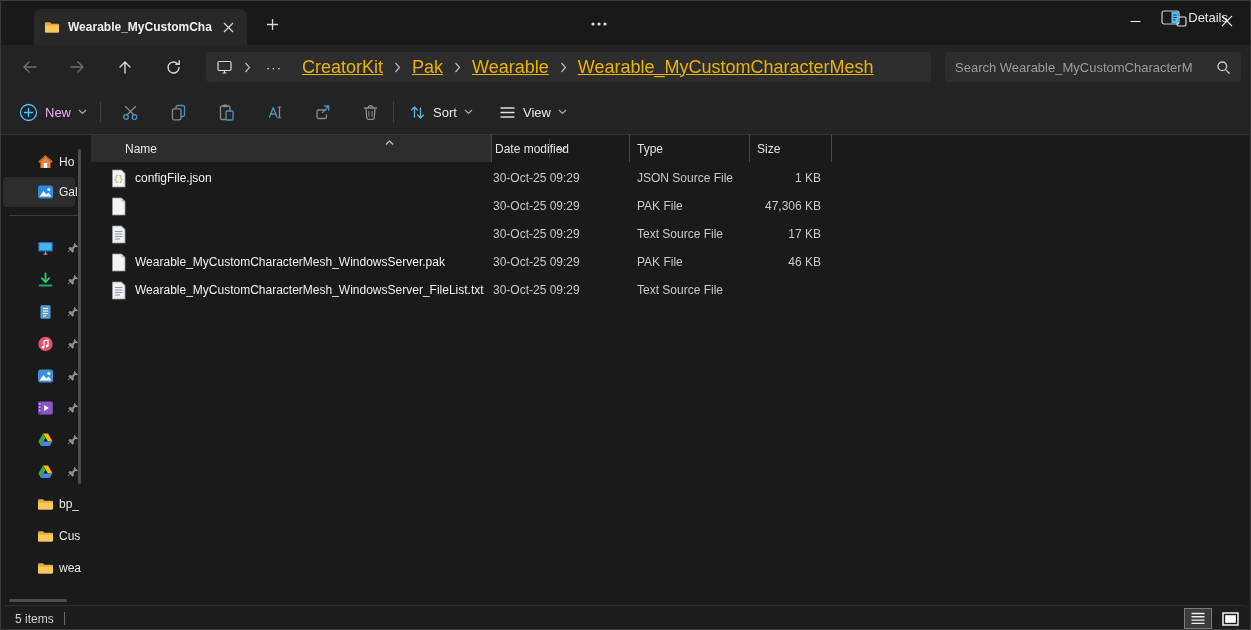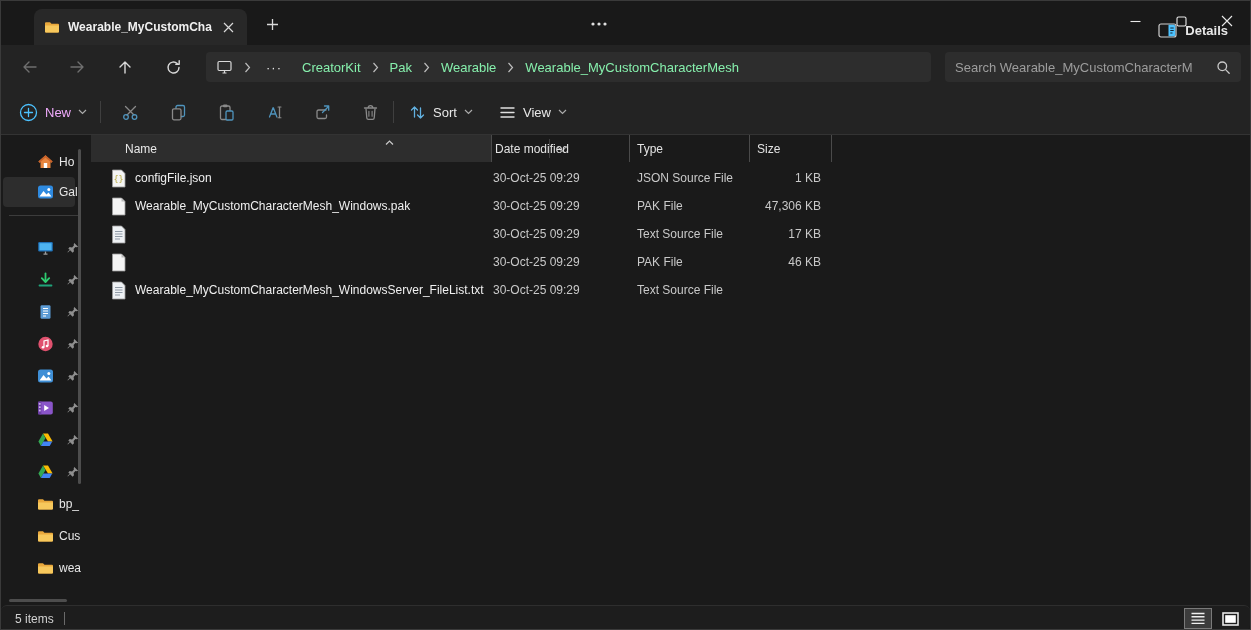--- a/index.html
+++ b/index.html
@@ -22,41 +22,41 @@
   .win-controls { position:absolute; right:0; top:0; height:40px; display:flex; }
   .win-btn { width:46px; height:40px; display:flex; align-items:center; justify-content:center; color:#eaeaea; }
   
   .navbar { position:absolute; left:0; top:44px; width:100%; height:44px; background:#232323; }
   .nav-btn { position:absolute; top:48px; width:36px; height:36px; display:flex; align-items:center; justify-content:center; border-radius:4px; }
   .nav-btn.dim { color:#6f6f6f; } .nav-btn.lit { color:#d8d8d8; }
   .addrbar {
     position:absolute; left:205px; top:51px; width:725px; height:30px;
     background:#2d2d2d; border-radius:4px; display:flex; align-items:center; padding:0 10px; gap:4px;
   }
-  .crumb { color:#86efac; font-size:13px; padding:2px 8px; white-space:nowrap; }
+  .crumb { color:#eab308; font-size:18px; padding:2px 8px; white-space:nowrap;text-decoration:underline; }
   .crumb-sep { color:#bdbdbd; display:flex; align-items:center; padding:0 3px; }
   .overflow-dots { color:#e6e6e6; font-size:13px; padding:0 8px; letter-spacing:1px; }
   .searchbox {
     position:absolute; left:944px; top:51px; width:296px; height:30px;
     background:#2d2d2d; border-radius:4px; display:flex; align-items:center; padding:0 10px;
   }
   .searchbox input {
     flex:1; background:transparent; border:none; outline:none;
     color:#e6e6e6; font-size:13px; font-family:"Liberation Sans",sans-serif; min-width:0;
   }
   .searchbox input::placeholder { color:#9d9d9d; }
   
   .toolbar { position:absolute; left:0; top:88px; width:100%; height:46px; background:#232323; border-bottom:1px solid #333; }
   .tb-new { position:absolute; left:12px; top:9px; height:28px; display:flex; align-items:center; gap:7px; padding:0 6px; color:#f0abfc; font-size:13px; }
   .tb-div { position:absolute; top:12px; width:1px; height:22px; background:#3f3f3f; }
   .tb-actions { position:absolute; left:105px; top:5px; display:flex; }
   .tb-icon-btn { width:48px; height:36px; display:flex; align-items:center; justify-content:center; background:none; border:none; }
   .tb-menu { position:absolute; top:9px; height:28px; display:flex; align-items:center; gap:7px; color:#e8e8e8; font-size:13px; padding:0 6px; }
   .tb-more { position:absolute; left:580px; top:9px; width:36px; height:28px; display:flex; align-items:center; justify-content:center; color:#e0e0e0; }
-  .tb-details { position:absolute; right:22px; top:9px; height:28px; display:flex; align-items:flex-end; gap:8px; color:#e8e8e8; font-size:13px;font-weight:bold; }
+  .tb-details { position:absolute; right:22px; top:9px; height:28px; display:flex; align-items:flex-start; gap:8px; color:#e8e8e8; font-size:13px; }
   .chev { display:flex; align-items:center; color:#ababab; }
   
   .list-header { position:absolute; left:0; top:134px; width:100%; height:27px; }
   .hdr-name {
     position:absolute; left:90px; top:0; width:400px; height:27px; background:#2d2d2d;
     display:flex; align-items:center; padding-left:34px; color:#e8e8e8;
   }
   .hdr-caret { position:absolute; left:294px; top:0px; color:#c9c9c9; }
   .hdr-name-chev { position:absolute; left:466px; top:7px; color:#b5b5b5; }
   .hdr-name-innerline { position:absolute; left:458px; top:4px; width:1px; height:19px; background:#3e3e3e; }
@@ -367,21 +367,20 @@
         <span class="cell c-type">JSON Source File</span>
         <span class="cell c-size">1 KB</span>
       </div>
       <div class="file-row">
         <span class="cell c-icon">
           <svg width="15" height="19" viewBox="0 0 15 19">
             <path d="M1.5 1h9L14 4.5V18h-12.5z" fill="#f4f4f4" stroke="#9a9a9a" stroke-width="0.8"></path>
             <path d="M10.5 1 14 4.5h-3.5z" fill="#b9b9b9"></path>
           </svg>
         </span>
-        <span class="cell c-name">Wearable_MyCustomCharacterMesh_Windows.pak</span>
         <span class="cell c-date">30-Oct-25 09:29</span>
         <span class="cell c-type">PAK File</span>
         <span class="cell c-size">47,306 KB</span>
       </div>
       <div class="file-row">
         <span class="cell c-icon">
           <svg width="15" height="19" viewBox="0 0 15 19">
             <path d="M1.5 1h9L14 4.5V18h-12.5z" fill="#eef1f4" stroke="#9a9a9a" stroke-width="0.8"></path>
             <path d="M4 6.5h7.5M4 9h7.5M4 11.5h7.5M4 14h5" stroke="#8f9aa6" stroke-width="1.1"></path>
           </svg>
@@ -390,20 +389,21 @@
         <span class="cell c-type">Text Source File</span>
         <span class="cell c-size">17 KB</span>
       </div>
       <div class="file-row">
         <span class="cell c-icon">
           <svg width="15" height="19" viewBox="0 0 15 19">
             <path d="M1.5 1h9L14 4.5V18h-12.5z" fill="#f4f4f4" stroke="#9a9a9a" stroke-width="0.8"></path>
             <path d="M10.5 1 14 4.5h-3.5z" fill="#b9b9b9"></path>
           </svg>
         </span>
+        <span class="cell c-name">Wearable_MyCustomCharacterMesh_WindowsServer.pak</span>
         <span class="cell c-date">30-Oct-25 09:29</span>
         <span class="cell c-type">PAK File</span>
         <span class="cell c-size">46 KB</span>
       </div>
       <div class="file-row">
         <span class="cell c-icon">
           <svg width="15" height="19" viewBox="0 0 15 19">
             <path d="M1.5 1h9L14 4.5V18h-12.5z" fill="#eef1f4" stroke="#9a9a9a" stroke-width="0.8"></path>
             <path d="M4 6.5h7.5M4 9h7.5M4 11.5h7.5M4 14h5" stroke="#8f9aa6" stroke-width="1.1"></path>
           </svg>

